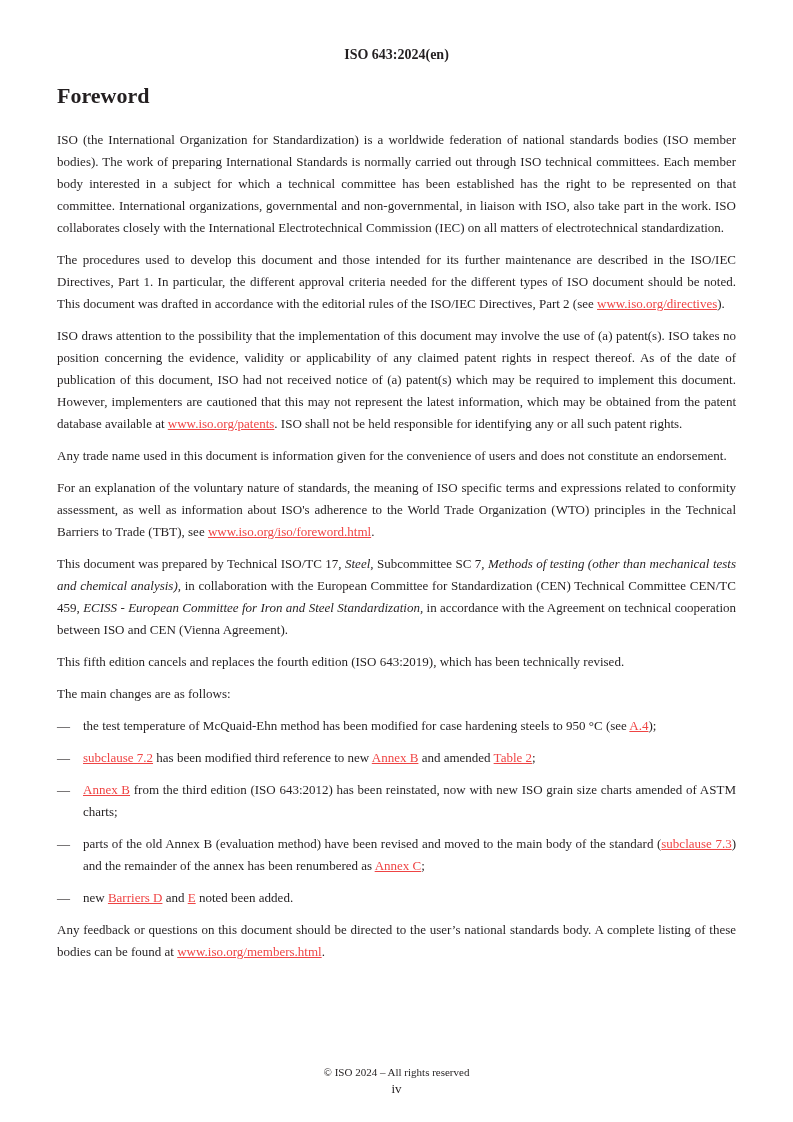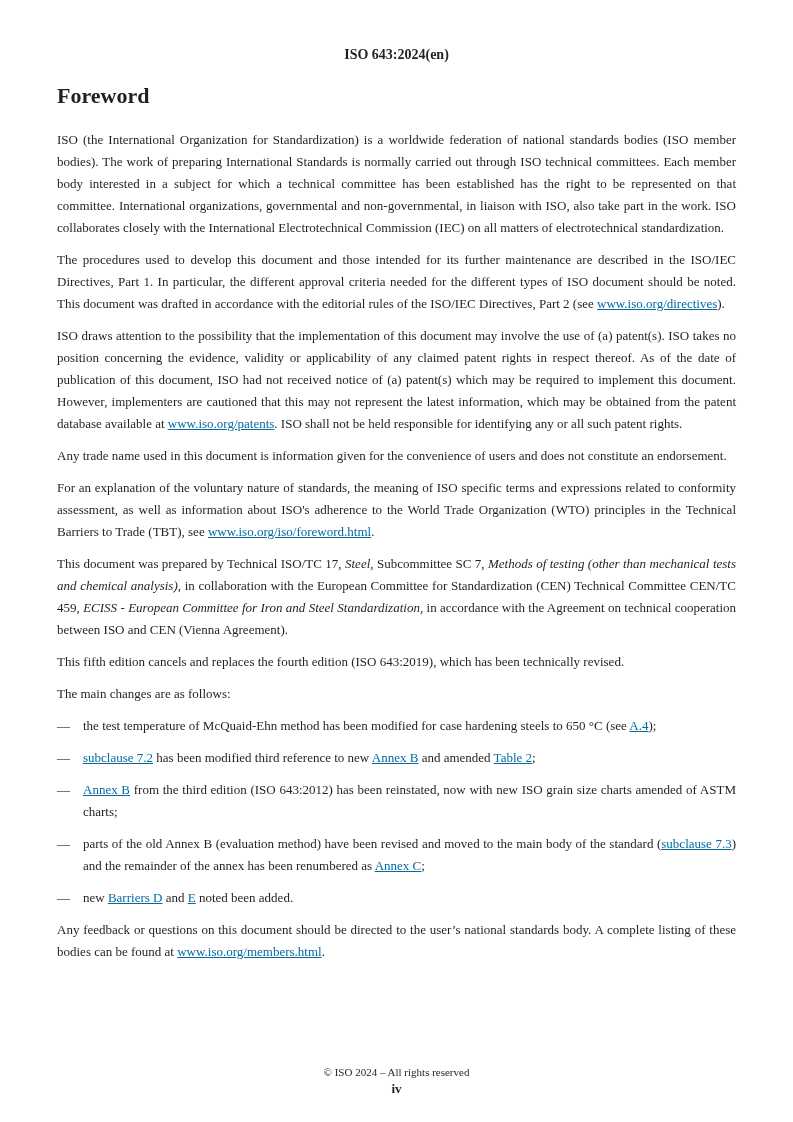--- a/index.html
+++ b/index.html
@@ -5,26 +5,26 @@
   html, body { margin: 0; padding: 0; background: #ffffff; }
   body { width: 793px; height: 1122px; position: relative; overflow: hidden;
          font-family: "Liberation Serif", "DejaVu Serif", serif; color: #231f20; }
   .page { position: absolute; left: 0; top: 0; width: 685px; height: 1122px; }
   .header { position: absolute; top: 47px; left: 0; width: 793px; text-align: center;
             font-weight: bold; font-size: 14px; }
   .title { position: absolute; top: 83px; left: 57px; font-weight: bold; font-size: 22px; margin: 0; }
   .content { position: absolute; top: 129px; left: 57px; width: 679px;
              font-size: 13px; line-height: 22px; text-align: justify; }
   .content p { margin: 0 0 10px 0; }
-  a { color: #0369a1; }
+  a { color: #ef4444; }
   .list { margin: 0 0 10px 0; padding: 0; list-style: none; }
   .list li { position: relative; padding-left: 26px; margin: 0 0 10px 0; }
   .list li .dash { position: absolute; left: 0; top: 0; }
   .footer { position: absolute; top: 1066px; left: 0; width: 793px; text-align: center; font-size: 11px; color: #231f20; }
-  .footer .pg { font-size: 13px; margin-top: 3px; font-weight: bold; }
+  .footer .pg { font-size: 13px; margin-top: 3px; }
 </style>
 </head>
 <body>
 
 <div class="page">
   <div class="header">ISO 643:2024(en)</div>
   <h1 class="title">Foreword</h1>
 
   <div class="content">
     <p>ISO (the International Organization for Standardization) is a worldwide federation of national standards bodies (ISO member bodies). The work of preparing International Standards is normally carried out through ISO technical committees. Each member body interested in a subject for which a technical committee has been established has the right to be represented on that committee. International organizations, governmental and non-governmental, in liaison with ISO, also take part in the work. ISO collaborates closely with the International Electrotechnical Commission (IEC) on all matters of electrotechnical standardization.</p>
@@ -36,21 +36,21 @@
     <p>Any trade name used in this document is information given for the convenience of users and does not constitute an endorsement.</p>
 
     <p><span>For an explanation of the voluntary nature of standards, the meaning of ISO specific terms and expressions related to conformity assessment, as well as information about ISO's adherence to the World Trade Organization (WTO) principles in the Technical Barriers to Trade (TBT), see </span><a href="#">www.iso.org/iso/foreword.html</a><span>.</span></p>
 
     <p><span>This document was prepared by Technical ISO/TC 17, </span><i>Steel</i><span>, Subcommittee SC 7, </span><i>Methods of testing (other than mechanical tests and chemical analysis),</i><span> in collaboration with the European Committee for Standardization (CEN) Technical Committee CEN/TC 459, </span><i>ECISS - European Committee for Iron and Steel Standardization,</i><span> in accordance with the Agreement on technical cooperation between ISO and CEN (Vienna Agreement).</span></p>
 
     <p>This fifth edition cancels and replaces the fourth edition (ISO 643:2019), which has been technically revised.</p>
     <p>The main changes are as follows:</p>
 
     <ul class="list">
-      <li><span class="dash">—</span><span>the test temperature of McQuaid-Ehn method has been modified for case hardening steels to 650 °C (see </span><a href="#">A.4</a><span>);</span></li>
+      <li><span class="dash">—</span><span>the test temperature of McQuaid-Ehn method has been modified for case hardening steels to 950 °C (see </span><a href="#">A.4</a><span>);</span></li>
       <li><span class="dash">—</span><a href="#">subclause 7.2</a><span> has been modified third reference to new </span><a href="#">Annex B</a><span> and amended </span><a href="#">Table 2</a><span>;</span></li>
       <li><span class="dash">—</span><a href="#">Annex B</a><span> from the third edition (ISO 643:2012) has been reinstated, now with new ISO grain size charts amended of ASTM charts;</span></li>
       <li><span class="dash">—</span><span>parts of the old Annex B (evaluation method) have been revised and moved to the main body of the standard (</span><a href="#">subclause 7.3</a><span>) and the remainder of the annex has been renumbered as </span><a href="#">Annex C</a><span>;</span></li>
       <li><span class="dash">—</span><span>new </span><a href="#">Barriers D</a><span> and </span><a href="#">E</a><span> noted been added.</span></li>
     </ul>
 
     <p><span>Any feedback or questions on this document should be directed to the user’s national standards body. A complete listing of these bodies can be found at </span><a href="#">www.iso.org/members.html</a><span>.</span></p>
   </div>
 
   <div class="footer">

